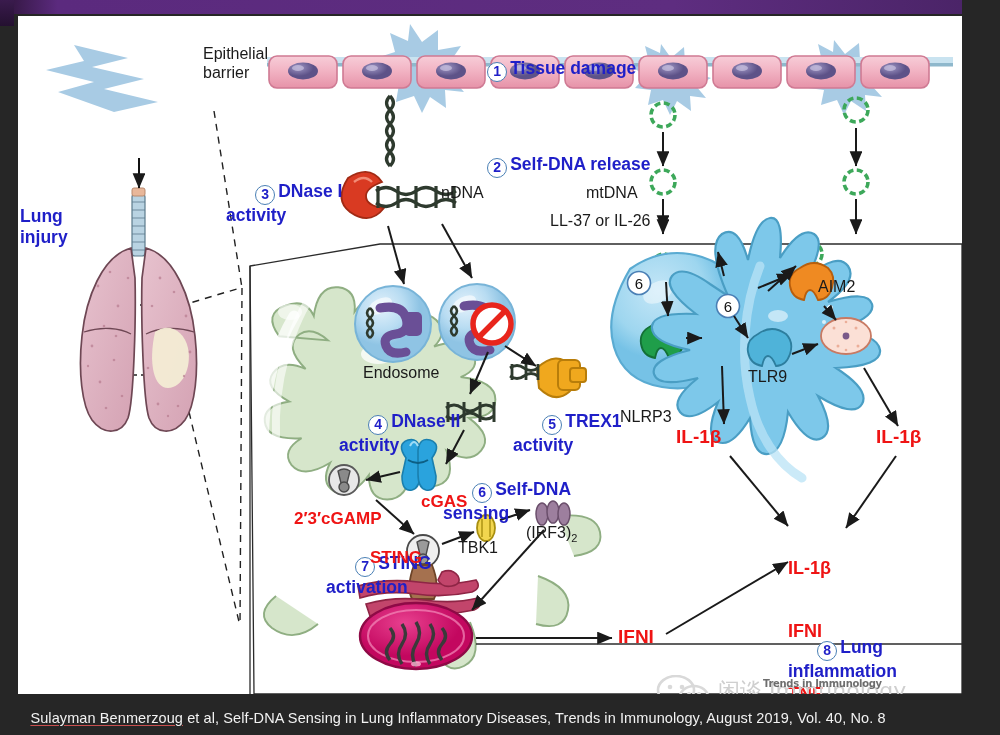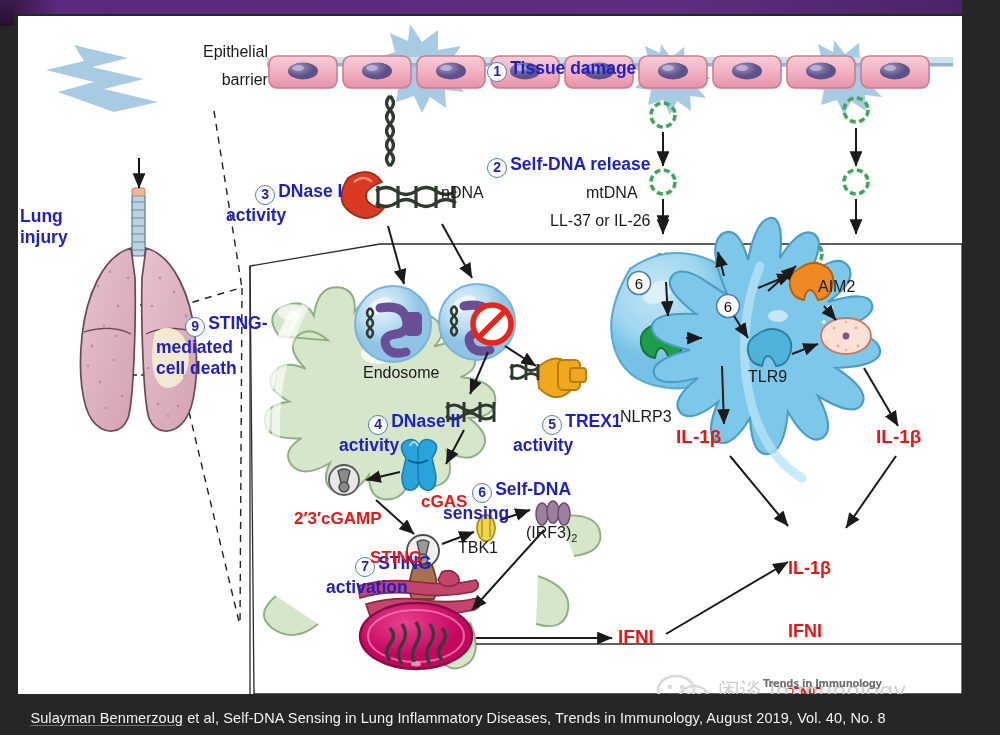--- a/index.html
+++ b/index.html
@@ -455,44 +455,39 @@
 
         <line x1="645" y1="196" x2="645" y2="214"></line>
       </g>
 
       <g stroke="#2b2b2b" stroke-width="1.3" fill="none">
         <line x1="232" y1="250" x2="232" y2="678"></line>
         <line x1="458" y1="628" x2="944" y2="628"></line>
       </g>
     </svg>
 
-    <div class="lbl black" style="left:185px;top:22px;text-align:right;line-height:28px;">Epithelial
+    <div class="lbl black" style="left:185px;top:28px;text-align:left;line-height:19px;">Epithelial
 barrier</div>
 
     <div class="lbl step" style="left:440px;top:22px;">
       <span class="num">1</span><span>Tissue damage</span>
     </div>
 
     <div class="lbl step" style="left:440px;top:118px;">
       <span class="num">2</span><span>Self-DNA release</span>
     </div>
 
     <div class="lbl step" style="left:208px;top:144px;line-height:21px;">
       <span class="num">3</span><span>DNase I
 activity</span>
     </div>
 
     <div class="lbl step" style="left:2px;top:190px;line-height:21px;">Lung
 injury</div>
 
-    <div class="lbl step" style="left:138px;top:276px;line-height:21px;">
-      <span class="num">9</span><span>STING-
-mediated
-cell death</span>
-    </div>
 
     <div class="lbl black" style="left:423px;top:168px;">nDNA</div>
     <div class="lbl black" style="left:568px;top:168px;">mtDNA</div>
     <div class="lbl black" style="left:532px;top:196px;">LL-37 or IL-26</div>
 
     <div class="lbl black" style="left:345px;top:348px;">Endosome</div>
 
     <div class="lbl step" style="left:286px;top:374px;line-height:21px;margin-left:35px;">
       <span class="num">4</span><span>DNase II
 activity</span>
@@ -529,20 +524,24 @@
 
     <div class="lbl redbig" style="left:770px;top:500px;">
       <div>IL-1β</div>
       <div>IFNI</div>
       <div>TNF</div>
       
     </div>
 
     <div class="lbl red" style="left:600px;top:610px;font-size:19px;">IFNI</div>
 
+    <div class="lbl step" style="left:770px;top:600px;line-height:21px;">
+      <span class="num">8</span><span>Lung
+inflammation</span>
+    </div>
 
     <svg class="wechat" width="54" height="34" viewBox="0 0 54 34">
       <ellipse cx="20" cy="15" rx="18" ry="14" fill="none" stroke="#d9d9d9" stroke-width="2.6"></ellipse>
       <path d="M9,26 L5,32 L13,28" fill="none" stroke="#d9d9d9" stroke-width="2.6"></path>
       <ellipse cx="38" cy="22" rx="14" ry="11" fill="none" stroke="#d9d9d9" stroke-width="2.6"></ellipse>
       <path d="M46,31 L50,35 L44,33" fill="none" stroke="#d9d9d9" stroke-width="2.6"></path>
       <circle cx="14" cy="12" r="2.3" fill="#d9d9d9"></circle>
         <circle cx="26" cy="12" r="2.3" fill="#d9d9d9"></circle>
       <circle cx="33" cy="19" r="1.9" fill="#d9d9d9"></circle>
         <circle cx="43" cy="19" r="1.9" fill="#d9d9d9"></circle>

